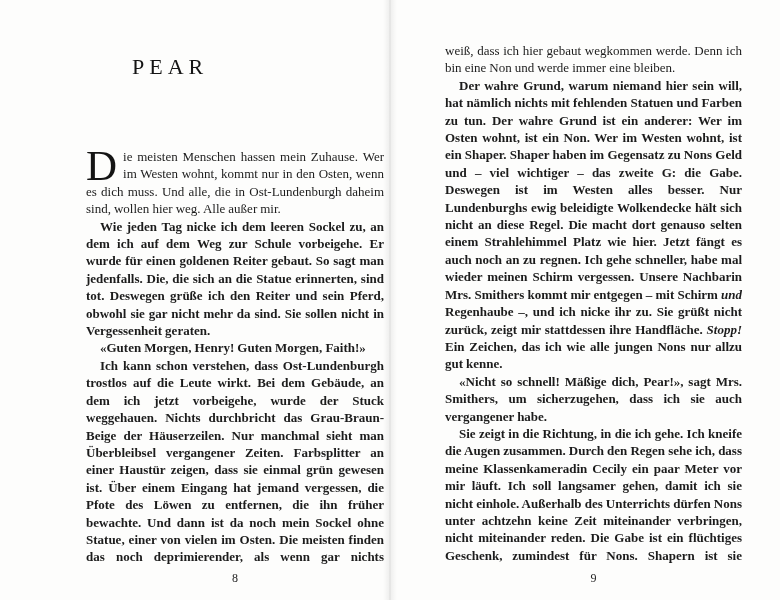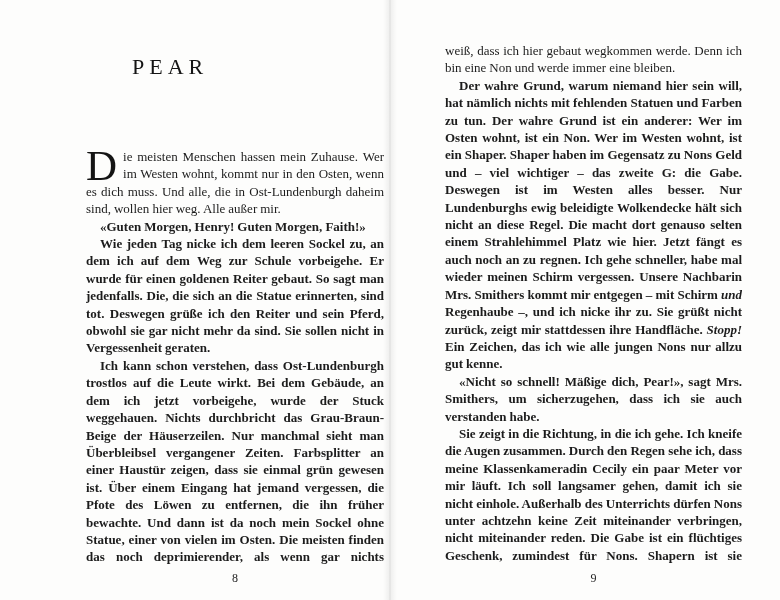--- a/index.html
+++ b/index.html
@@ -86,32 +86,32 @@
 </style>
 </head>
 <body>
 
 <div class="spread">
 
   <div class="page page-left">
     <div class="chapter-title">PEAR</div>
     <div class="text-block">
         <p class=""><span class="drop-cap">D</span><span>ie meisten Menschen hassen mein Zuhause. Wer im Westen wohnt, kommt nur in den Osten, wenn es dich muss. Und alle, die in Ost-Lundenburgh daheim sind, wollen hier weg. Alle außer mir.</span></p>
+        <p class="indent"><span>Wie jeden Tag nicke ich dem leeren Sockel zu, an dem ich auf dem Weg zur Schule vorbeigehe. Er wurde für einen goldenen Reiter gebaut. So sagt man jedenfalls. Die, die sich an die Statue erinnerten, sind tot. Deswegen grüße ich den Reiter und sein Pferd, obwohl sie gar nicht mehr da sind. Sie sollen nicht in Vergessenheit geraten.</span></p>
         <p class="indent"><span>«Guten Morgen, Henry! Guten Morgen, Faith!»</span></p>
-        <p class="indent"><span>Wie jeden Tag nicke ich dem leeren Sockel zu, an dem ich auf dem Weg zur Schule vorbeigehe. Er wurde für einen goldenen Reiter gebaut. So sagt man jedenfalls. Die, die sich an die Statue erinnerten, sind tot. Deswegen grüße ich den Reiter und sein Pferd, obwohl sie gar nicht mehr da sind. Sie sollen nicht in Vergessenheit geraten.</span></p>
         <p class="indent"><span>Ich kann schon verstehen, dass Ost-Lundenburgh trostlos auf die Leute wirkt. Bei dem Gebäude, an dem ich jetzt vorbeigehe, wurde der Stuck weggehauen. Nichts durchbricht das Grau-Braun-Beige der Häuserzeilen. Nur manchmal sieht man Überbleibsel vergangener Zeiten. Farbsplitter an einer Haustür zeigen, dass sie einmal grün gewesen ist. Über einem Eingang hat jemand vergessen, die Pfote des Löwen zu entfernen, die ihn früher bewachte. Und dann ist da noch mein Sockel ohne Statue, einer von vielen im Osten. Die meisten finden das noch deprimierender, als wenn gar nichts geblieben wäre. Ich finde es interessant, an manchen Tagen sogar schön … auf seine eigene Weise. Mir bleibt aber auch nichts anderes übrig. Weil ich</span></p>
       </div>
     <div class="page-number">8</div>
   </div>
 
   <div class="gutter"></div>
 
   <div class="page page-right">
     <div class="text-block">
         <p class=""><span>weiß, dass ich hier gebaut wegkommen werde. Denn ich bin eine Non und werde immer eine bleiben.</span></p>
         <p class="indent"><span>Der wahre Grund, warum niemand hier sein will, hat nämlich nichts mit fehlenden Statuen und Farben zu tun. Der wahre Grund ist ein anderer: Wer im Osten wohnt, ist ein Non. Wer im Westen wohnt, ist ein Shaper. Shaper haben im Gegensatz zu Nons Geld und – viel wichtiger – das zweite G: die Gabe. Deswegen ist im Westen alles besser. Nur Lundenburghs ewig beleidigte Wolkendecke hält sich nicht an diese Regel. Die macht dort genauso selten einem Strahlehimmel Platz wie hier. Jetzt fängt es auch noch an zu regnen. Ich gehe schneller, habe mal wieder meinen Schirm vergessen. Unsere Nachbarin Mrs. Smithers kommt mir entgegen – mit Schirm </span><i>und</i><span> Regenhaube –, und ich nicke ihr zu. Sie grüßt nicht zurück, zeigt mir stattdessen ihre Handfläche. </span><i>Stopp!</i><span> Ein Zeichen, das ich wie alle jungen Nons nur allzu gut kenne.</span></p>
-        <p class="indent"><span>«Nicht so schnell! Mäßige dich, Pear!», sagt Mrs. Smithers, um sicherzugehen, dass ich sie auch verstanden habe.</span></p>
+        <p class="indent"><span>«Nicht so schnell! Mäßige dich, Pear!», sagt Mrs. Smithers, um sicherzugehen, dass ich sie auch vergangener habe.</span></p>
         <p class="indent"><span>Sie zeigt in die Richtung, in die ich gehe. Ich kneife die Augen zusammen. Durch den Regen sehe ich, dass meine Klassenkameradin Cecily ein paar Meter vor mir läuft. Ich soll langsamer gehen, damit ich sie nicht einhole. Außerhalb des Unterrichts dürfen Nons unter achtzehn keine Zeit miteinander verbringen, nicht miteinander reden. Die Gabe ist ein flüchtiges Geschenk, zumindest für Nons. Shapern ist sie angeboren. Nons wie ich können die Gabe in Ausnahmefällen entwickeln – allerdings nur, solange wir jung sind. Wenn wir achtzehn werden – bei mir in nicht einmal einem Jahr –, erlöscht jede Chance, zum Shaper zu</span></p>
       </div>
     <div class="page-number">9</div>
   </div>
 
 </div>
 
 </body></html>

